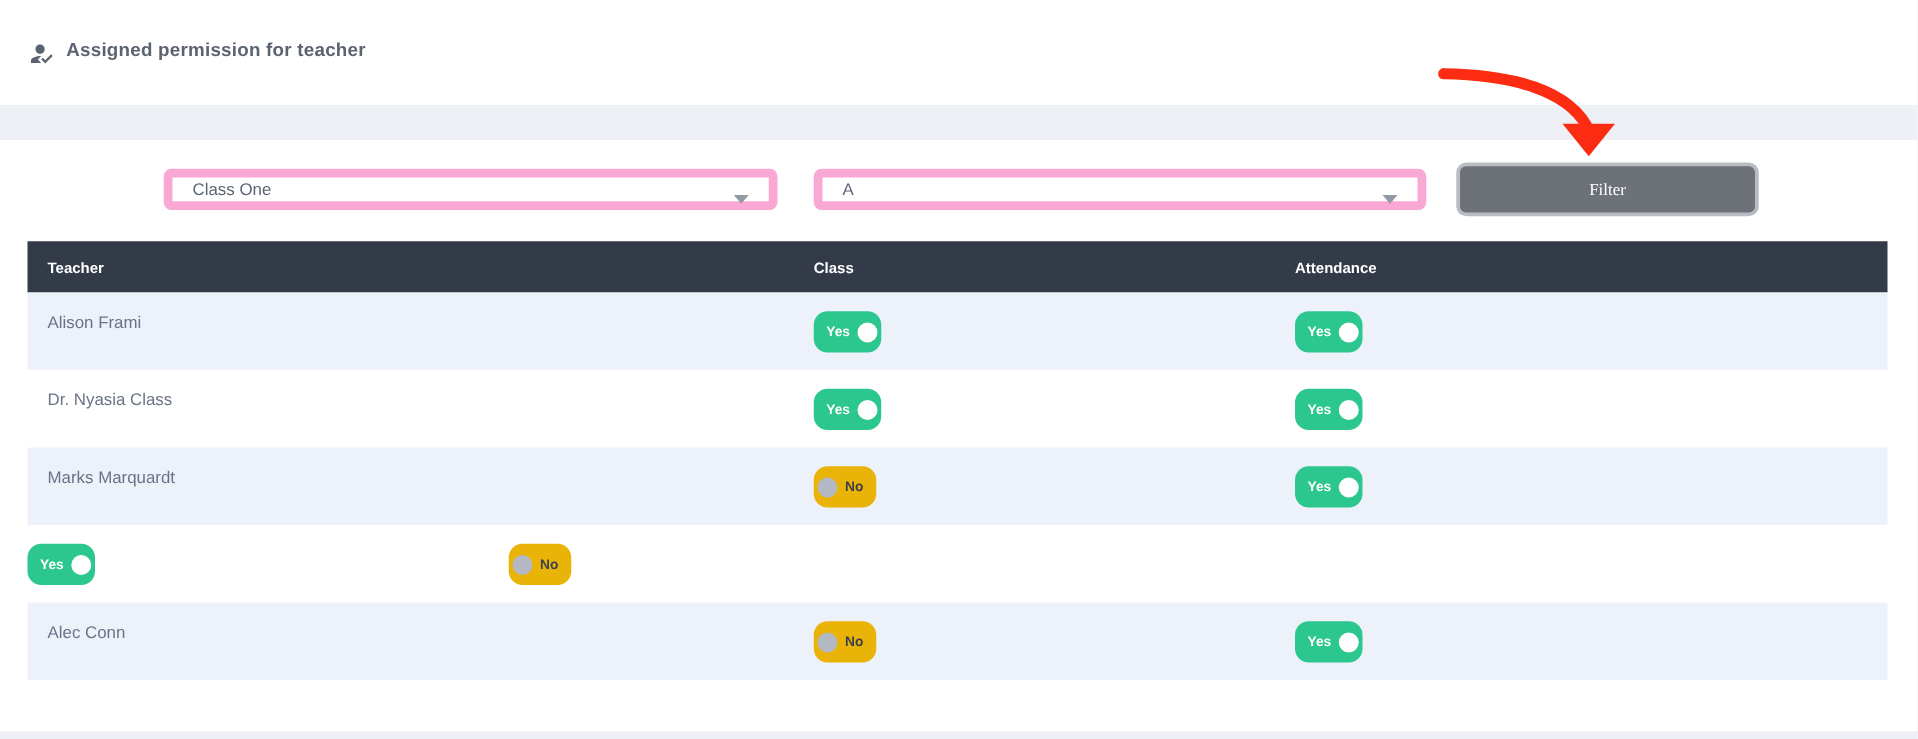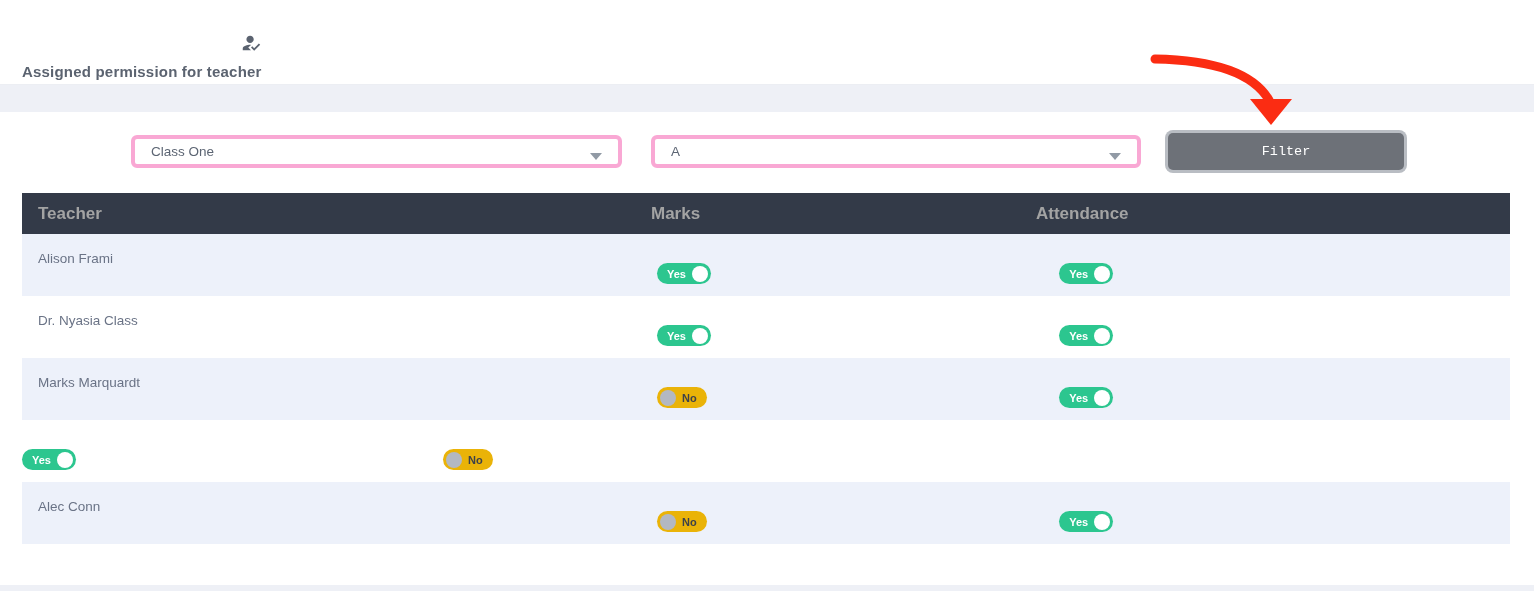--- a/index.html
+++ b/index.html
@@ -2,56 +2,56 @@
 <html><head>
 <meta charset="utf-8">
 <style>
   * { margin:0; padding:0; box-sizing:border-box; }
   html,body { width:1534px; height:591px; }
   body { font-family:"Liberation Sans", sans-serif; background:#eef0f6; }
   .page { position:relative; width:1534px; height:591px; background:#eef0f6; overflow:hidden; }
 
   
   .topbar { position:absolute; left:0; top:0; width:1534px; height:85px; background:#ffffff; border-bottom:1px solid #eceef3; }
-  .title-wrap { position:absolute; left:22px; top:32px; display:flex; align-items:flex-end; gap:9px;flex-direction:column; }
+  .title-wrap { position:absolute; left:22px; top:32px; display:flex; align-items:flex-start; gap:9px; }
   .title-wrap svg { display:block; }
   .page-title { font-size:15px; font-weight:bold; color:#5b6370; letter-spacing:.2px; }
 
   
   .panel { position:absolute; left:0; top:112px; width:1534px; height:473px; background:#ffffff; }
 
   
-  .select { position:absolute; height:33px; background:#fff; border:4px solid #f9a8d4; border-radius:6px;
+  .select { position:absolute; height:33px; background:#fff; border:7px solid #f9a8d4; border-radius:6px;
             display:flex; align-items:center; padding:0 16px; cursor:pointer; }
   .select .value { font-size:13.5px; color:#5c6573; }
   .select .caret { position:absolute; right:16px; top:14px; width:0; height:0;
                    border-left:6px solid transparent; border-right:6px solid transparent; border-top:7px solid #919aa5; }
   .select-class { left:131px; top:23px; width:491px; }
   .select-group { left:651px; top:23px; width:490px; }
 
   
   .filter-btn { position:absolute; left:1168px; top:21px; width:236px; height:37px; background:#6d7178;
                 border:none; border-radius:5px; box-shadow:0 0 0 3px #b9bdc3; color:#ffffff; font-size:13.5px;
-                font-family:Liberation Mono, monospace; cursor:pointer; }
+                font-family:Liberation Serif, serif; cursor:pointer; }
 
   
   .table { position:absolute; left:22px; top:81px; width:1488px; }
   .thead { display:flex; height:41px; background:#333a48; align-items:center; }
-  .th { font-size:17px; font-weight:bold; color:#a3a3a3; }
+  .th { font-size:12px; font-weight:bold; color:#ffffff; }
   .col-1 { width:629px; padding-left:16px; }
   .col-2 { width:385px; }
   .col-3 { width:474px; }
-  .tr { display:flex; height:62px; background:#ffffff;gap:36px; }
+  .tr { display:flex; height:62px; background:#ffffff; }
   .tr:nth-child(odd) { background:#edf1fa; }
   .td { padding-top:15px; }
   .teacher-name { font-size:13.5px; color:#6a7386; }
 
   
-  .toggle { display:inline-flex; align-items:center; height:21px; border-radius:11px; font-size:11px;
-            font-weight:bold; cursor:pointer; margin-top:14px; }
+  .toggle { display:inline-flex; align-items:center; height:33px; border-radius:11px; font-size:11px;
+            font-weight:bold; cursor:pointer; margin-top:0; }
   .toggle .knob { width:16px; height:16px; border-radius:50%; }
   .toggle.on  { background:#2cc68f; color:#ffffff; padding:0 3px 0 10px; }
   .toggle.on .knob  { background:#ffffff; margin-left:6px; }
   .toggle.off { background:#eab308; color:#3c414b; padding:0 10px 0 3px; }
   .toggle.off .knob { background:#b3b8c2; margin-right:6px; order:-1; }
 
   
   .arrow-svg { position:absolute; left:0; top:0; width:1534px; height:591px; pointer-events:none; z-index:10; }
 </style>
 </head>
@@ -80,21 +80,21 @@
     <div class="select select-group">
       <span class="value">A</span>
       <span class="caret"></span>
     </div>
 
     <button class="filter-btn">Filter</button>
 
     <div class="table">
       <div class="thead">
         <div class="th col-1">Teacher</div>
-        <div class="th col-2">Marks</div>
+        <div class="th col-2">Class</div>
         <div class="th col-3">Attendance</div>
       </div>
       <div class="tbody">
   <div class="tr">
     <div class="td col-1">
       <span class="teacher-name">Alison Frami</span>
     </div>
     <div class="td col-2">
       <span class="toggle on">
         <span class="t-label">Yes</span>

